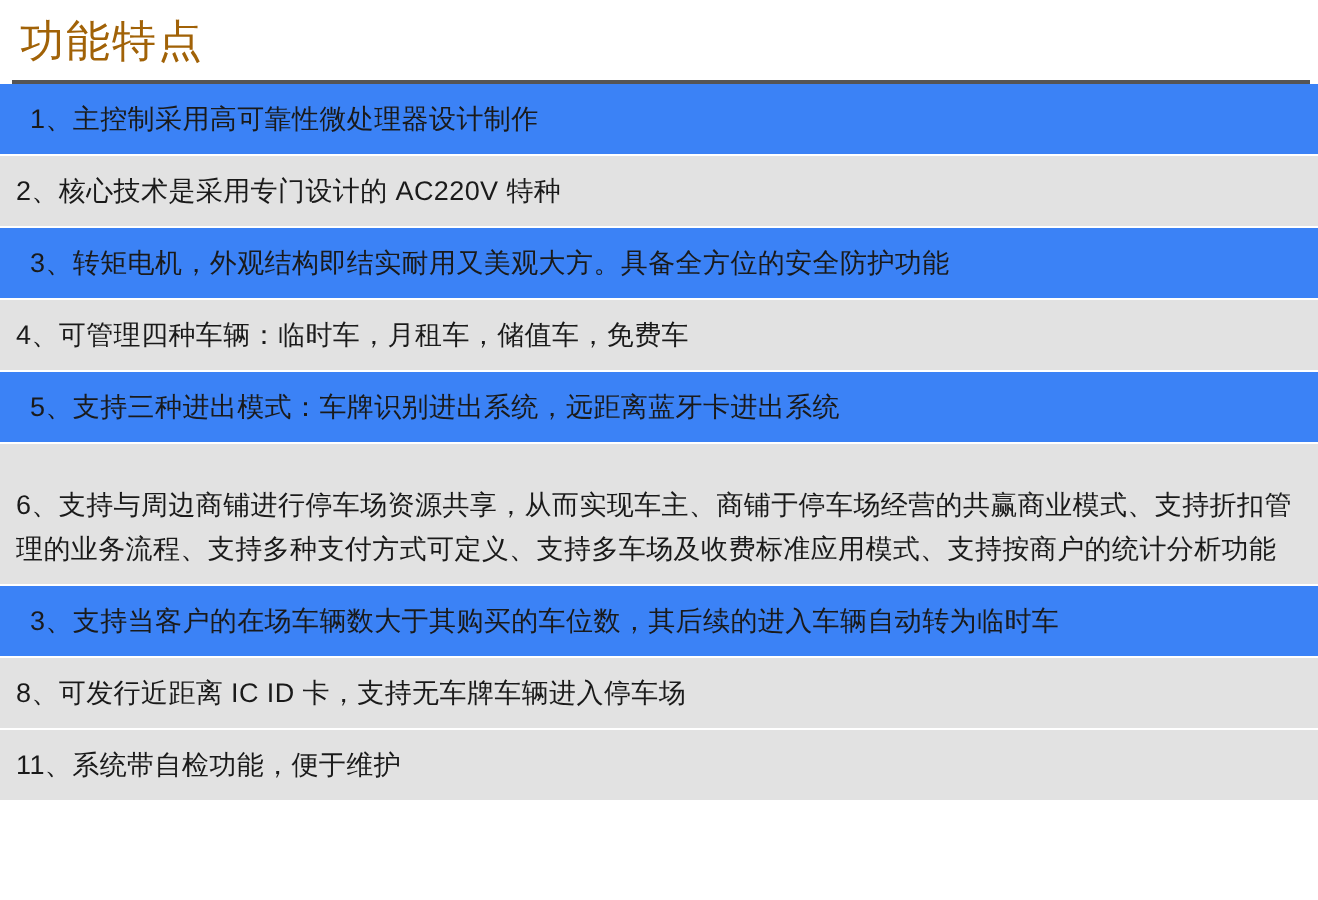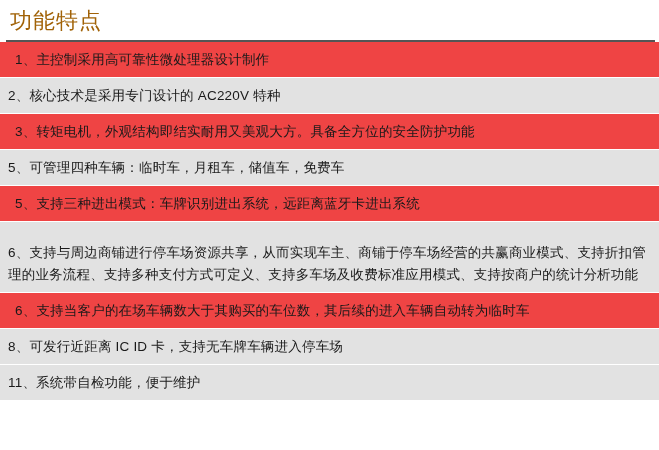--- a/index.html
+++ b/index.html
@@ -42,21 +42,21 @@
   .row {
     box-sizing: border-box;
     padding: 7px 10px 7px 8px;
     font-size: 13.5px;
     line-height: 21px;
     color: #1a1a1a;
     border-bottom: 1px solid #ffffff;
     letter-spacing: 0.2px;
   }
   .row.odd {
-    background: #ef4444;
+    background: #3b82f6;
     padding-left: 15px;
   }
   .row.even {
     background: #e2e2e2;
   }
   .row.multiline {
     line-height: 22px;
     padding-top: 20px;
     padding-bottom: 6px;
   }
@@ -64,20 +64,20 @@
 </head>
 <body>
 
 <div class="page">
   <div class="title">功能特点</div>
   <div class="title-rule"></div>
   <ul class="list">
     <li class="row odd">1、主控制采用高可靠性微处理器设计制作</li>
     <li class="row even">2、核心技术是采用专门设计的 AC220V 特种</li>
     <li class="row odd">3、转矩电机，外观结构即结实耐用又美观大方。具备全方位的安全防护功能</li>
-    <li class="row even">5、可管理四种车辆：临时车，月租车，储值车，免费车</li>
+    <li class="row even">4、可管理四种车辆：临时车，月租车，储值车，免费车</li>
     <li class="row odd">5、支持三种进出模式：车牌识别进出系统，远距离蓝牙卡进出系统</li>
     <li class="row even multiline">6、支持与周边商铺进行停车场资源共享，从而实现车主、商铺于停车场经营的共赢商业模式、支持折扣管理的业务流程、支持多种支付方式可定义、支持多车场及收费标准应用模式、支持按商户的统计分析功能</li>
-    <li class="row odd">6、支持当客户的在场车辆数大于其购买的车位数，其后续的进入车辆自动转为临时车</li>
+    <li class="row odd">3、支持当客户的在场车辆数大于其购买的车位数，其后续的进入车辆自动转为临时车</li>
     <li class="row even">8、可发行近距离 IC ID 卡，支持无车牌车辆进入停车场</li>
     <li class="row even">11、系统带自检功能，便于维护</li>
   </ul>
 </div>
 
 </body></html>

